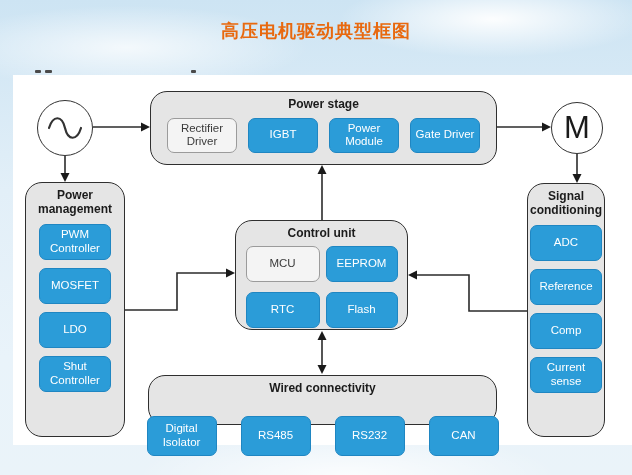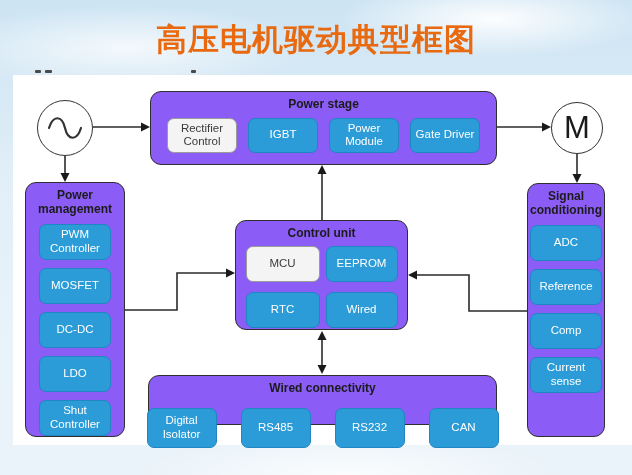--- a/index.html
+++ b/index.html
@@ -7,42 +7,42 @@
   .stage{
     position:relative;width:632px;height:475px;overflow:hidden;
     background:
       radial-gradient(ellipse 220px 55px at 78% 4%, rgba(255,255,255,.95), rgba(255,255,255,0) 70%),
       radial-gradient(ellipse 260px 60px at 20% 10%, rgba(255,255,255,.75), rgba(255,255,255,0) 70%),
       radial-gradient(ellipse 300px 60px at 55% 100%, rgba(255,255,255,.8), rgba(255,255,255,0) 70%),
       linear-gradient(180deg,#cde4f3 0%,#e2eff8 40%,#e9f3fa 75%,#eaf3f9 100%);
   }
   .page-title{
     position:absolute;top:19px;left:0;width:100%;
-    text-align:center;font-size:31px;font-weight:bold;color:#e8690f;
+    text-align:center;font-size:18px;font-weight:bold;color:#e8690f;
     letter-spacing:1px;
   }
   .canvas{
     position:absolute;left:13px;top:75px;width:619px;height:370px;
     background:#ffffff;
   }
   .artifact{position:absolute;background:#4a4a4a;height:3px;border-radius:1px;}
 
   svg.connectors{position:absolute;left:0;top:0;width:619px;height:370px;}
   .conn-line{fill:none;stroke:#2b2b2b;stroke-width:1.6;}
   .conn-head{fill:#1a1a1a;stroke:none;}
 
   .node-circle{
     position:absolute;background:#fff;border:1.7px solid #333;border-radius:50%;
     display:flex;align-items:center;justify-content:center;box-sizing:border-box;
   }
   .ac{left:24px;top:25px;width:56px;height:56px;}
   .motor{left:538px;top:27px;width:52px;height:52px;font-size:31px;color:#1a1a1a;}
 
   .group{
-    position:absolute;background:#8b5cf6;border:1.6px solid #2f2f2f;border-radius:11px;
+    position:absolute;background:#e5e5e5;border:1.6px solid #2f2f2f;border-radius:17px;
     box-sizing:border-box;display:flex;flex-direction:column;align-items:center;
   }
   .group-title{
     font-size:12px;font-weight:bold;color:#1b1b1b;text-align:center;line-height:1.15;
     padding-top:6px;
   }
   .g-power-stage{left:137px;top:16px;width:347px;height:74px;}
   .g-power-mgmt{left:12px;top:107px;width:100px;height:255px;}
   .g-control{left:222px;top:145px;width:173px;height:110px;}
   .g-signal{left:514px;top:108px;width:78px;height:254px;}
@@ -107,61 +107,60 @@
       </svg>
     </div>
 
     <div class="node-circle motor">
       <span>M</span>
     </div>
 
     <div class="group g-power-stage">
       <div class="group-title">Power stage</div>
       <div class="row">
-        <div class="blk gray">Rectifier Control</div>
+        <div class="blk gray">Rectifier Driver</div>
         <div class="blk blue">IGBT</div>
         <div class="blk blue">Power Module</div>
         <div class="blk blue">Gate Driver</div>
       </div>
     </div>
 
     <div class="group g-power-mgmt">
       <div class="group-title">Power management</div>
       <div class="col">
         <div class="blk blue">PWM Controller</div>
         <div class="blk blue">MOSFET</div>
-        <div class="blk blue">DC-DC</div>
         <div class="blk blue">LDO</div>
         <div class="blk blue">Shut Controller</div>
       </div>
     </div>
 
     <div class="group g-control">
       <div class="group-title">Control unit</div>
       <div class="grid2">
         <div class="blk gray">MCU</div>
         <div class="blk blue">EEPROM</div>
         <div class="blk blue">RTC</div>
-        <div class="blk blue">Wired</div>
+        <div class="blk blue">Flash</div>
       </div>
     </div>
 
     <div class="group g-signal">
       <div class="group-title">Signal conditioning</div>
       <div class="col">
         <div class="blk blue">ADC</div>
         <div class="blk blue">Reference</div>
         <div class="blk blue">Comp</div>
         <div class="blk blue">Current sense</div>
       </div>
     </div>
 
     <div class="group g-wired">
       <div class="group-title">Wired connectivity</div>
-      <div class="row" style="gap:24px;margin-top:12px;">
+      <div class="row" style="gap:24px;margin-top:20px;">
         <div class="blk blue">Digital Isolator</div>
         <div class="blk blue">RS485</div>
         <div class="blk blue">RS232</div>
         <div class="blk blue">CAN</div>
       </div>
     </div>
 
   </div>
 
   <div class="artifact" style="left:35px;top:70px;width:6px;"></div>

